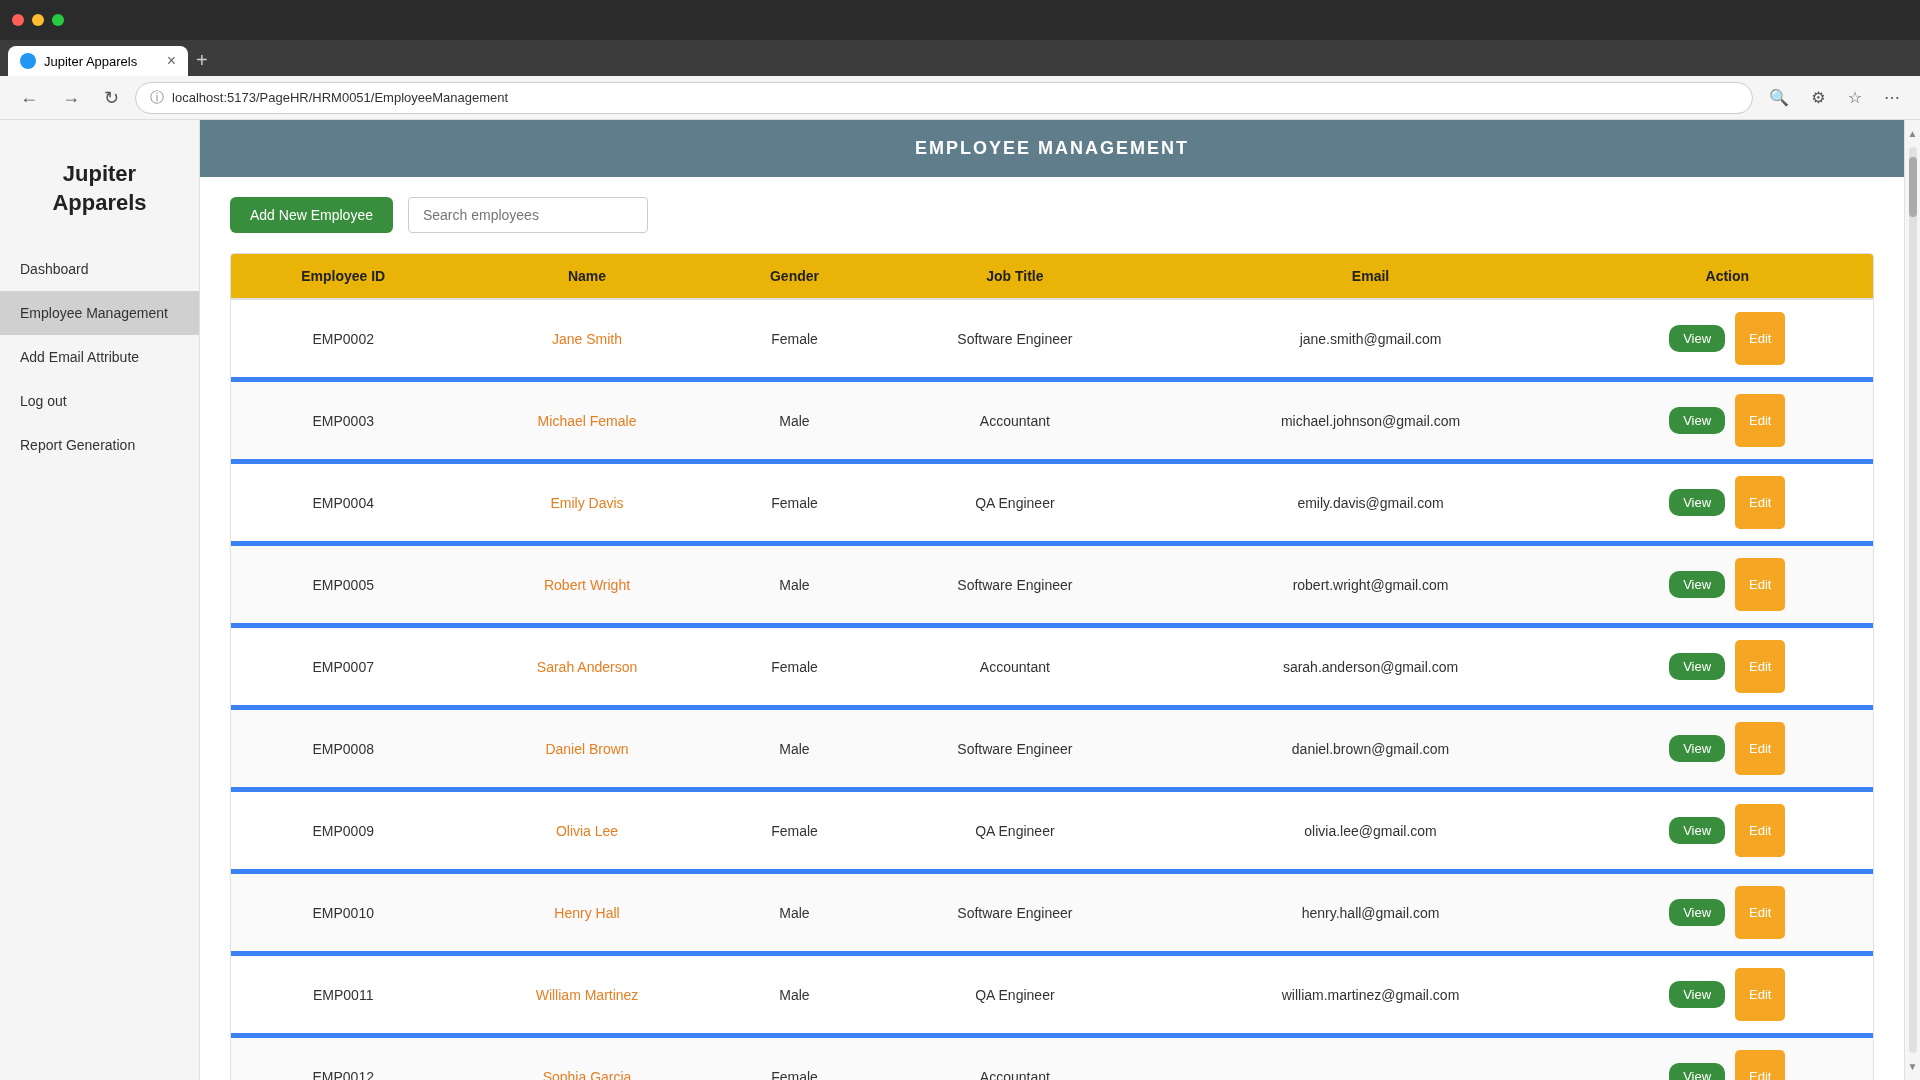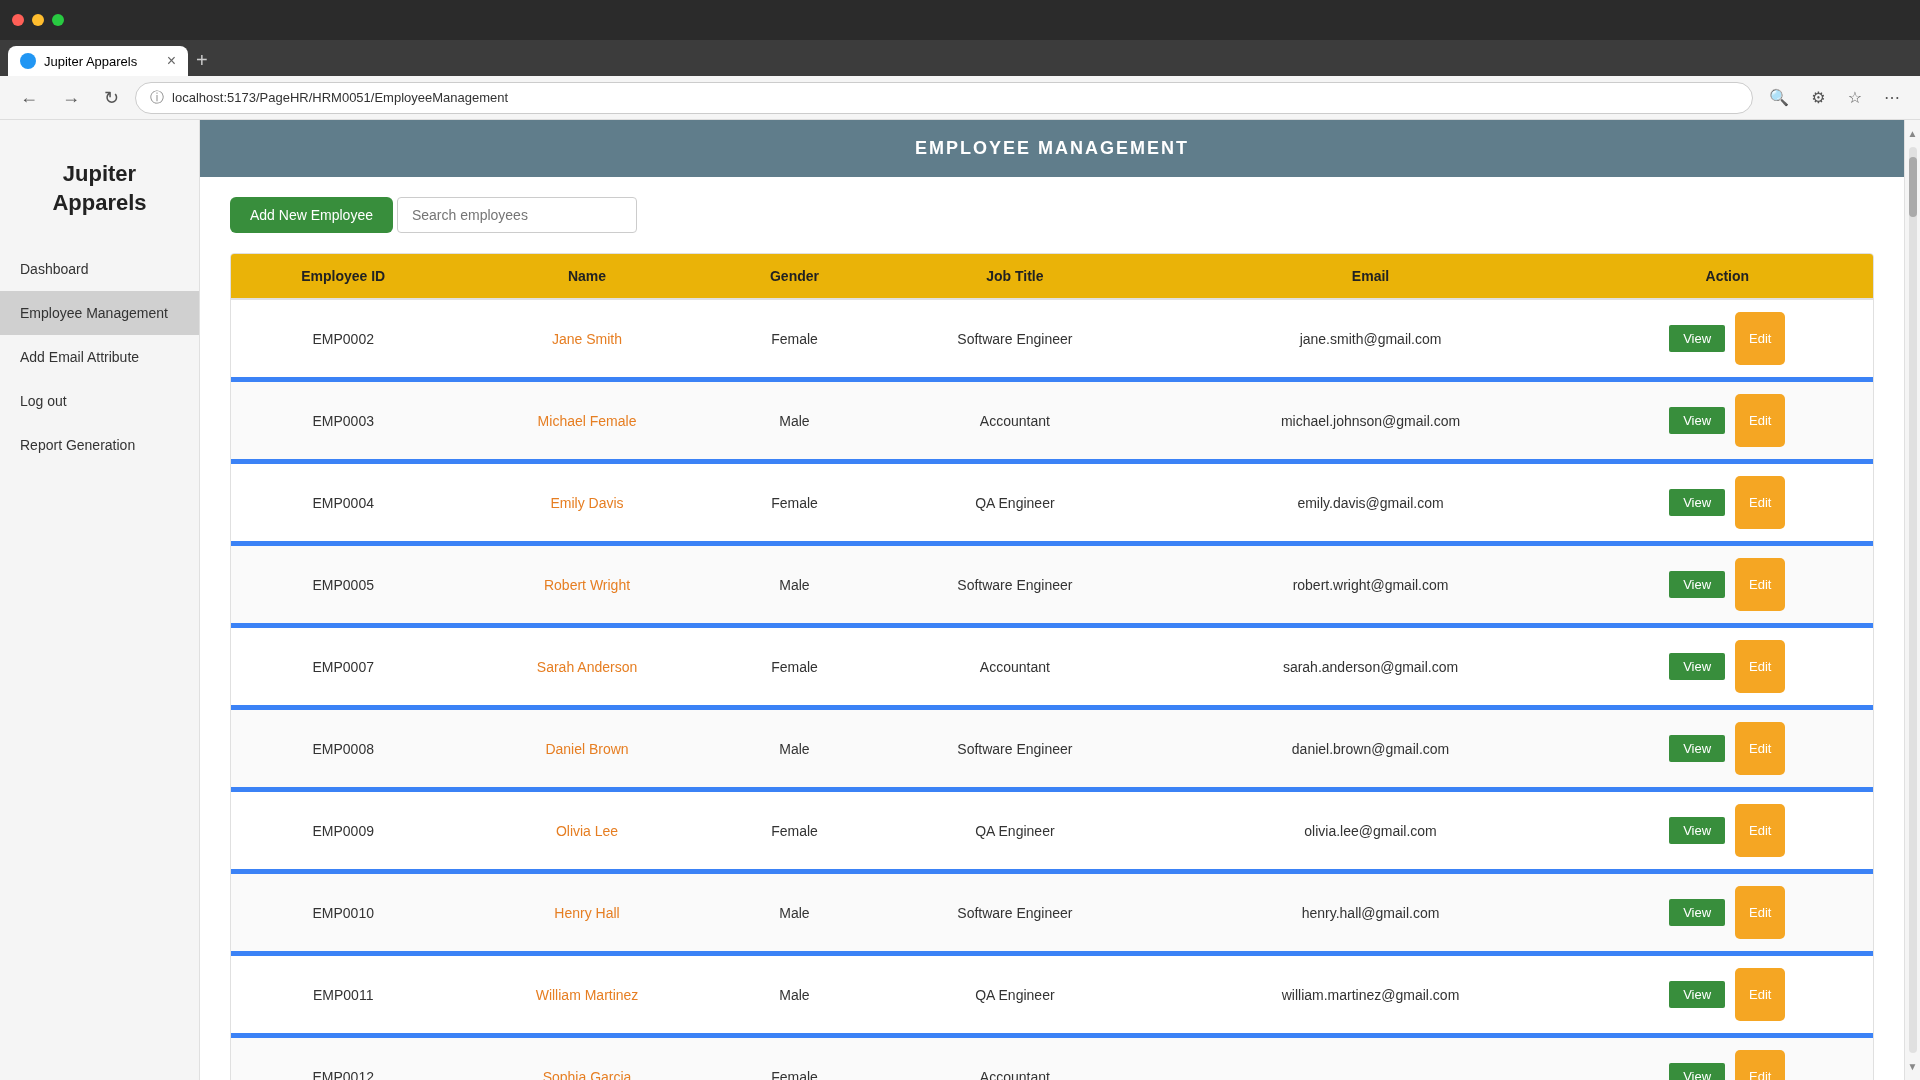--- a/index.html
+++ b/index.html
@@ -25,34 +25,34 @@
     .sidebar { width: 200px; background: #f5f5f5; border-right: 1px solid #e0e0e0; padding: 20px 0; flex-shrink: 0; }
     .sidebar-logo { text-align: center; font-size: 22px; font-weight: bold; color: #222; padding: 20px 16px 30px; line-height: 1.3; }
     .sidebar-nav { list-style: none; }
     .sidebar-item { padding: 14px 20px; cursor: pointer; color: #333; font-size: 14px; }
     .sidebar-item.active { background: #d0d0d0; font-weight: 500; }
 
     
     .main-content { flex: 1; display: flex; flex-direction: column; overflow: hidden; }
     .main-header { background: #607d8b; color: white; text-align: center; padding: 18px; font-size: 18px; font-weight: bold; letter-spacing: 2px; }
     .content-area { padding: 20px 30px; flex: 1; overflow: auto; }
-    .toolbar { display: flex; align-items: center; gap: 4px; margin-bottom: 20px; }
+    .toolbar { display: flex; align-items: center; gap: 15px; margin-bottom: 20px; }
     .btn-add { background: #388e3c; color: white; border: none; padding: 10px 20px; border-radius: 6px; font-size: 14px; cursor: pointer; font-weight: 500; }
     .search-box { border: 1px solid #ccc; border-radius: 4px; padding: 9px 14px; font-size: 14px; width: 240px; outline: none; }
 
     
     .table-container { border: 1px solid #e0e0e0; border-radius: 4px; overflow: hidden; }
     table { width: 100%; border-collapse: collapse; }
     thead tr { background: #eab308; }
     th { padding: 14px 12px; text-align: center; font-weight: 600; font-size: 14px; color: #222; border-bottom: 2px solid #e0e0e0; }
     td { padding: 12px; text-align: center; border-bottom: 5px solid #3b82f6; font-size: 14px; color: #333; }
     tr:nth-child(even) td { background: #fafafa; }
     tr:nth-child(odd) td { background: #fff; }
     .name-cell { color: #e67e22; font-weight: 500; }
-    .btn-view { background: #388e3c; color: white; border: none; padding: 6px 14px; border-radius: 2px; cursor: pointer; font-size: 13px; margin-right: 6px; }
+    .btn-view { background: #388e3c; color: white; border: none; padding: 6px 14px; border-radius: 10px; cursor: pointer; font-size: 13px; margin-right: 6px; }
     .btn-edit { background: #f5a623; color: white; border: none; padding: 19px 14px; border-radius: 5px; cursor: pointer; font-size: 13px; }
 
     
     .pagination { display: flex; align-items: center; gap: 6px; padding: 16px 0; justify-content: center; }
     .btn-prev, .btn-next { background: #2196F3; color: white; border: none; padding: 8px 18px; border-radius: 5px; cursor: pointer; font-size: 14px; }
     .page-num { width: 30px; height: 30px; display: flex; align-items: center; justify-content: center; border: 1px solid #ccc; border-radius: 4px; cursor: pointer; font-size: 14px; background: #fff; color: #333; }
     .page-num.active { background: #1565c0; color: white; border-color: #1565c0; }
 
     
     .scrollbar-area { width: 16px; background: #f5f5f5; border-left: 1px solid #e0e0e0; display: flex; flex-direction: column; align-items: center; padding: 4px 0; }

